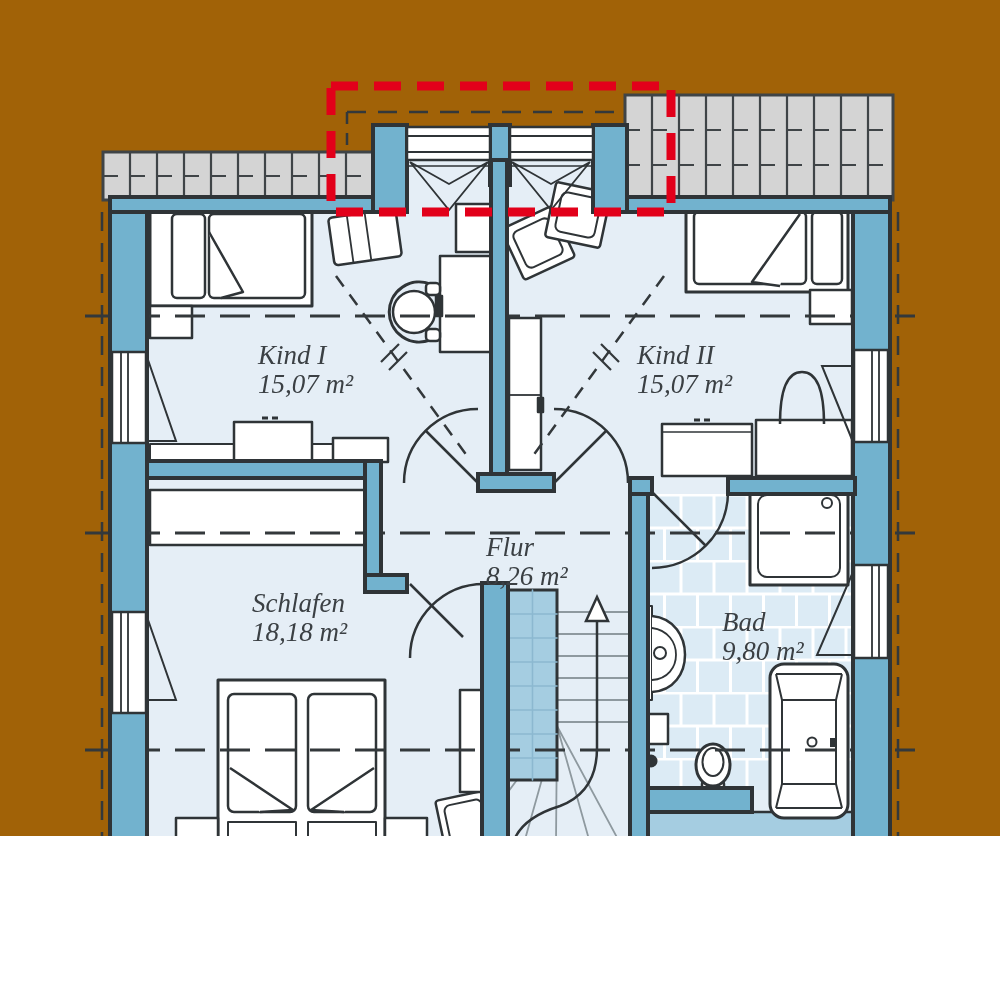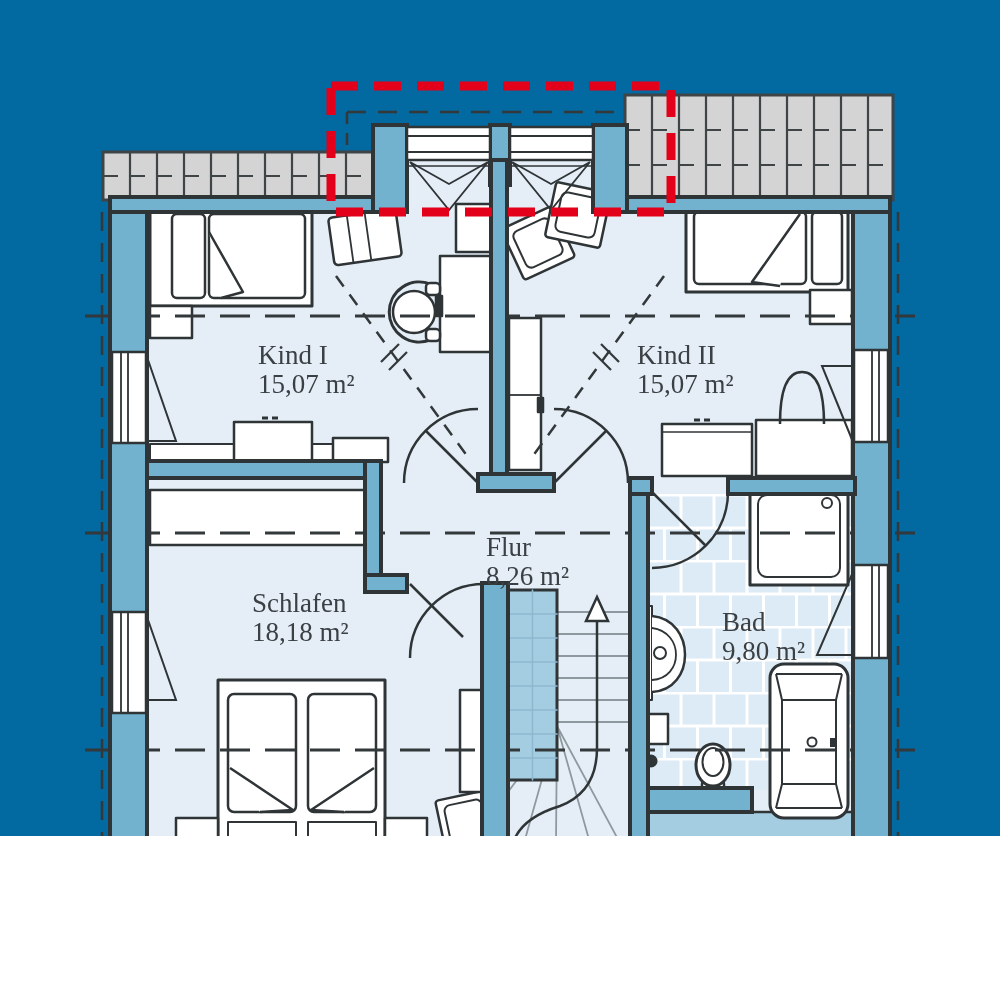--- a/index.html
+++ b/index.html
@@ -1,16 +1,16 @@
 <!DOCTYPE html>
 <html><head>
 <meta charset="utf-8">
 <style>
   html,body{margin:0;padding:0;background:#ffffff;}
-  .stage{width:1000px;height:836px;position:relative;background:#0369a1;overflow:hidden;}
+  .stage{width:1000px;height:836px;position:relative;background:#a16207;overflow:hidden;font-style:italic;}
   svg{display:block;}
   text.room-label{font-family:"Liberation Serif", serif; fill:#3b4044;}
 </style>
 </head>
 <body>
 
 <div class="stage">
 <svg width="1000" height="1000" viewBox="0 0 1000 1000">
   <defs>
     <pattern id="badTiles" width="66" height="66" patternUnits="userSpaceOnUse" x="648" y="494">

